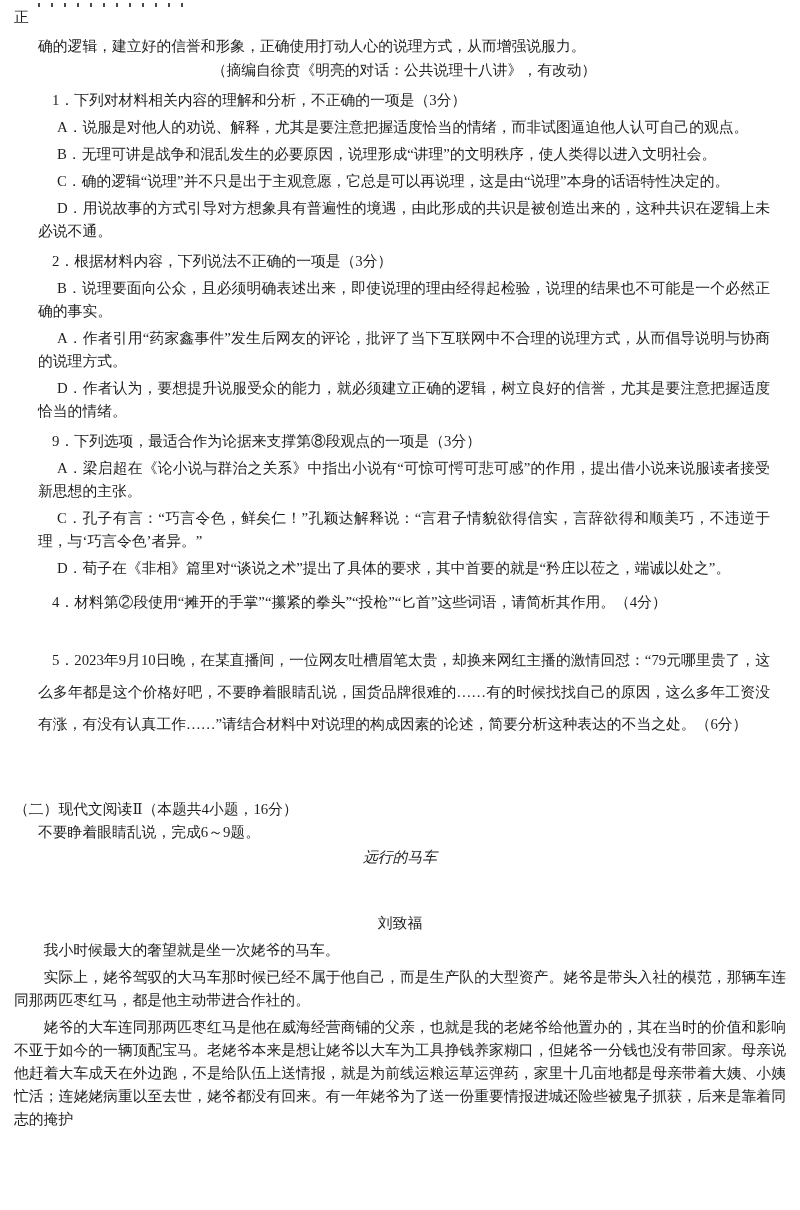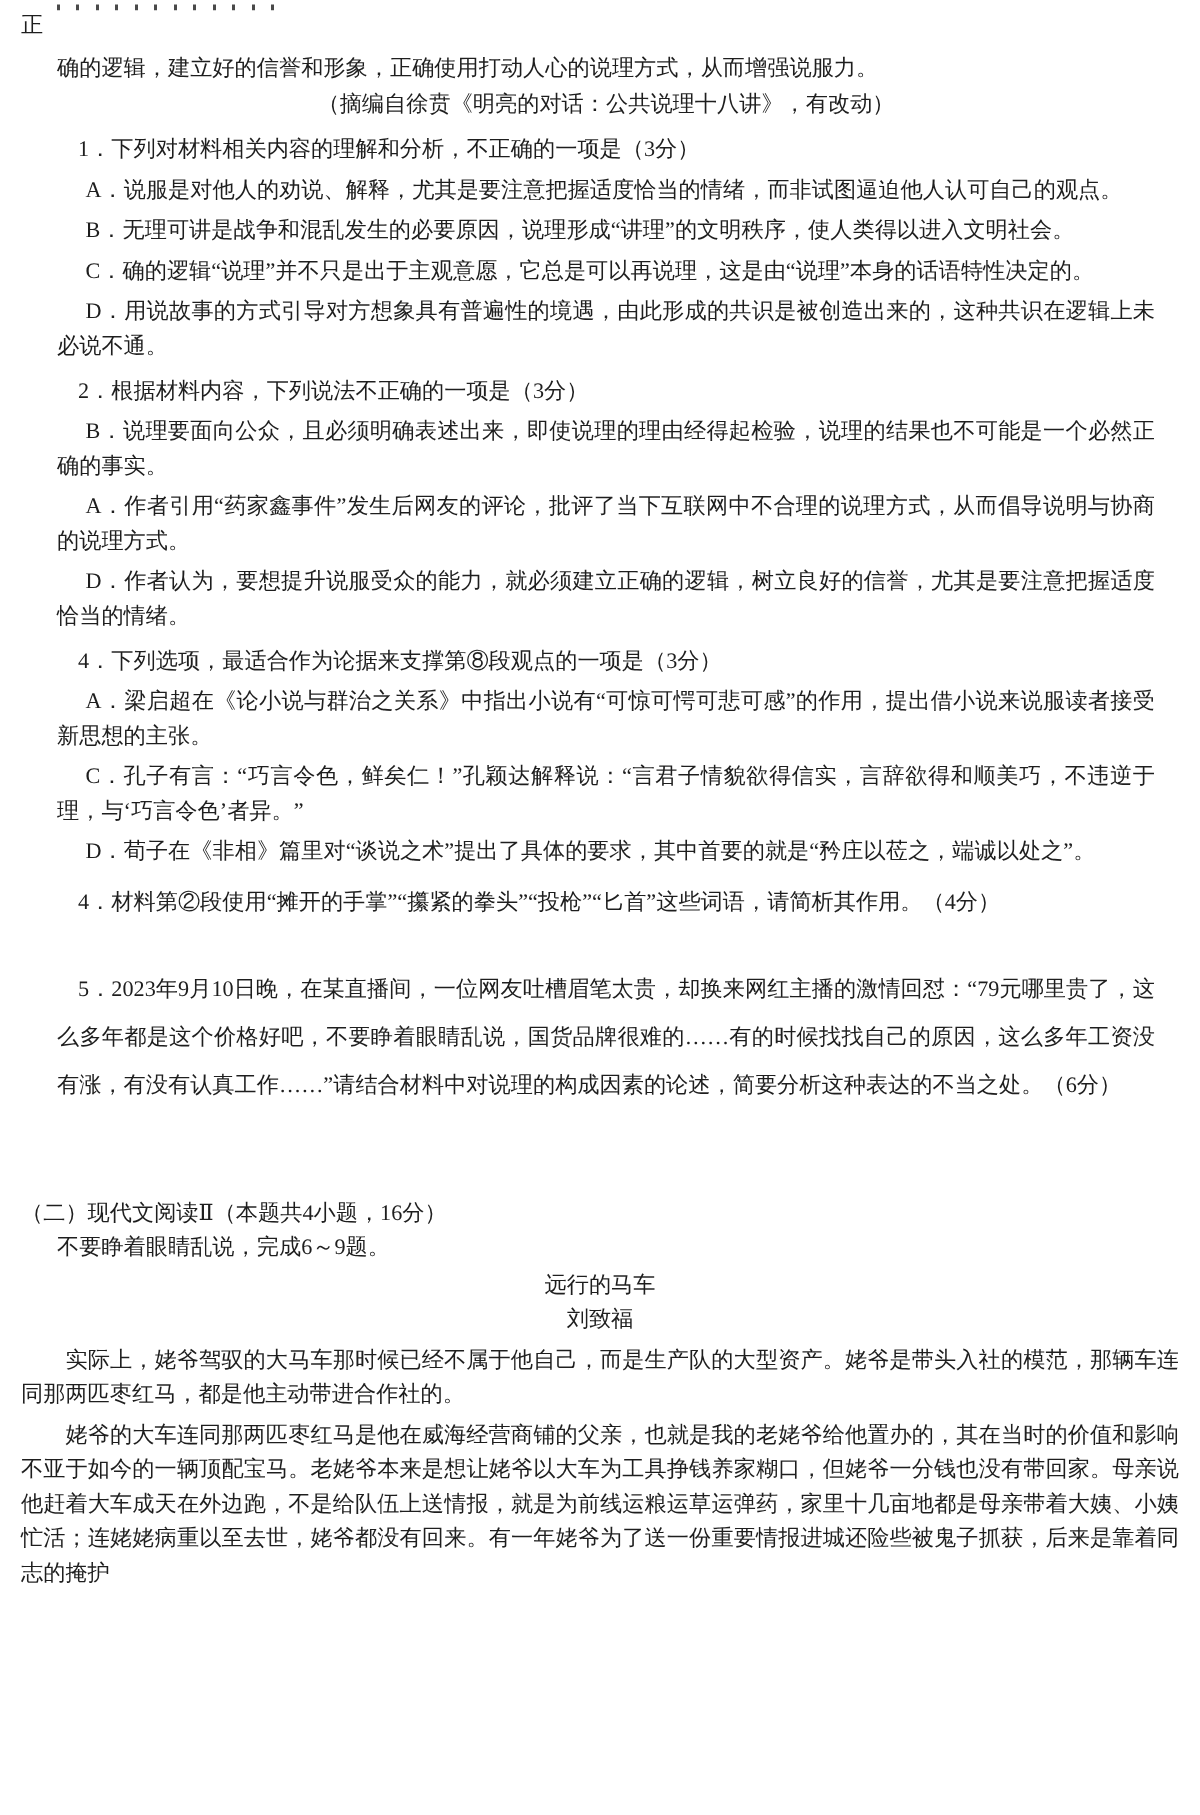--- a/index.html
+++ b/index.html
@@ -18,22 +18,22 @@
   .marginal{line-height:21px;}
   .qblock{margin:7px 16px 0 24px;}
   .source{text-align:center;margin-top:1px;}
   .q{margin-top:7px;}
   .stem{text-indent:14px;}
   .opt{text-indent:19px;margin-top:4px;}
   .q4{margin-top:11px;}
   .q5{margin-top:30px;line-height:32px;}
   .sec2{margin-top:58px;}
   .instruction{text-indent:24px;}
-  .center{text-align:center;text-indent:0;}
-  .title{margin-top:2px;}
+  .center{text-align:center;text-indent:0;margin-top:43px;}
+  .title{margin-top:2px;font-style:italic;}
   .para{text-indent:2em;margin-top:4px;}
 </style>
 </head>
 <body>
 
 <div class="page">
 
   <div class="clip-row">
     <div class="ticks"></div>
   </div>
@@ -53,33 +53,34 @@
     </div>
 
     <div class="q">
       <div class="stem">2．根据材料内容，下列说法不正确的一项是（3分）</div>
       <div class="opt">B．说理要面向公众，且必须明确表述出来，即使说理的理由经得起检验，说理的结果也不可能是一个必然正确的事实。</div>
       <div class="opt">A．作者引用“药家鑫事件”发生后网友的评论，批评了当下互联网中不合理的说理方式，从而倡导说明与协商的说理方式。</div>
       <div class="opt">D．作者认为，要想提升说服受众的能力，就必须建立正确的逻辑，树立良好的信誉，尤其是要注意把握适度恰当的情绪。</div>
     </div>
 
     <div class="q">
-      <div class="stem">4．下列选项，最适合作为论据来支撑第⑧段观点的一项是（3分）</div>
+      <div class="stem">9．下列选项，最适合作为论据来支撑第⑧段观点的一项是（3分）</div>
       <div class="opt">A．梁启超在《论小说与群治之关系》中指出小说有“可惊可愕可悲可感”的作用，提出借小说来说服读者接受新思想的主张。</div>
       <div class="opt">C．孔子有言：“巧言令色，鲜矣仁！”孔颖达解释说：“言君子情貌欲得信实，言辞欲得和顺美巧，不违逆于理，与‘巧言令色’者异。”</div>
       <div class="opt">D．荀子在《非相》篇里对“谈说之术”提出了具体的要求，其中首要的就是“矜庄以莅之，端诚以处之”。</div>
     </div>
 
     <div class="q q4 stem">4．材料第②段使用“摊开的手掌”“攥紧的拳头”“投枪”“匕首”这些词语，请简析其作用。（4分）</div>
 
     <div class="q q5 stem">5．2023年9月10日晚，在某直播间，一位网友吐槽眉笔太贵，却换来网红主播的激情回怼：“79元哪里贵了，这么多年都是这个价格好吧，不要睁着眼睛乱说，国货品牌很难的……有的时候找找自己的原因，这么多年工资没有涨，有没有认真工作……”请结合材料中对说理的构成因素的论述，简要分析这种表达的不当之处。（6分）</div>
   </div>
 
   <div class="sec2">
     <div>（二）现代文阅读Ⅱ（本题共4小题，16分）</div>
     <div class="instruction">不要睁着眼睛乱说，完成6～9题。</div>
     <div class="center title">远行的马车</div>
     <div class="center">刘致福</div>
+    <div class="para">我小时候最大的奢望就是坐一次姥爷的马车。</div>
     <div class="para">实际上，姥爷驾驭的大马车那时候已经不属于他自己，而是生产队的大型资产。姥爷是带头入社的模范，那辆车连同那两匹枣红马，都是他主动带进合作社的。</div>
     <div class="para">姥爷的大车连同那两匹枣红马是他在威海经营商铺的父亲，也就是我的老姥爷给他置办的，其在当时的价值和影响不亚于如今的一辆顶配宝马。老姥爷本来是想让姥爷以大车为工具挣钱养家糊口，但姥爷一分钱也没有带回家。母亲说他赶着大车成天在外边跑，不是给队伍上送情报，就是为前线运粮运草运弹药，家里十几亩地都是母亲带着大姨、小姨忙活；连姥姥病重以至去世，姥爷都没有回来。有一年姥爷为了送一份重要情报进城还险些被鬼子抓获，后来是靠着同志的掩护</div>
   </div>
 
 </div>
 
 </body></html>

